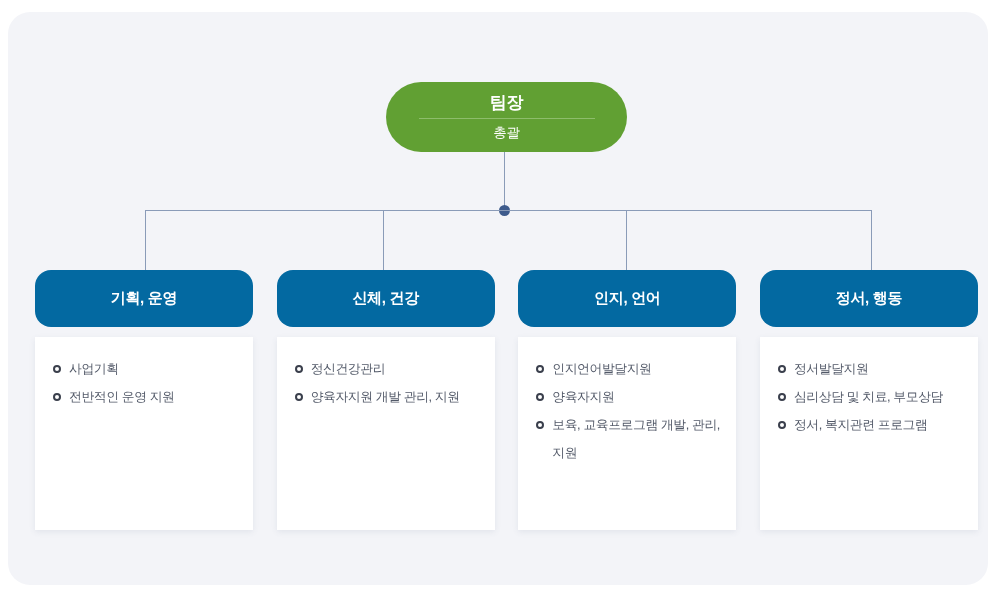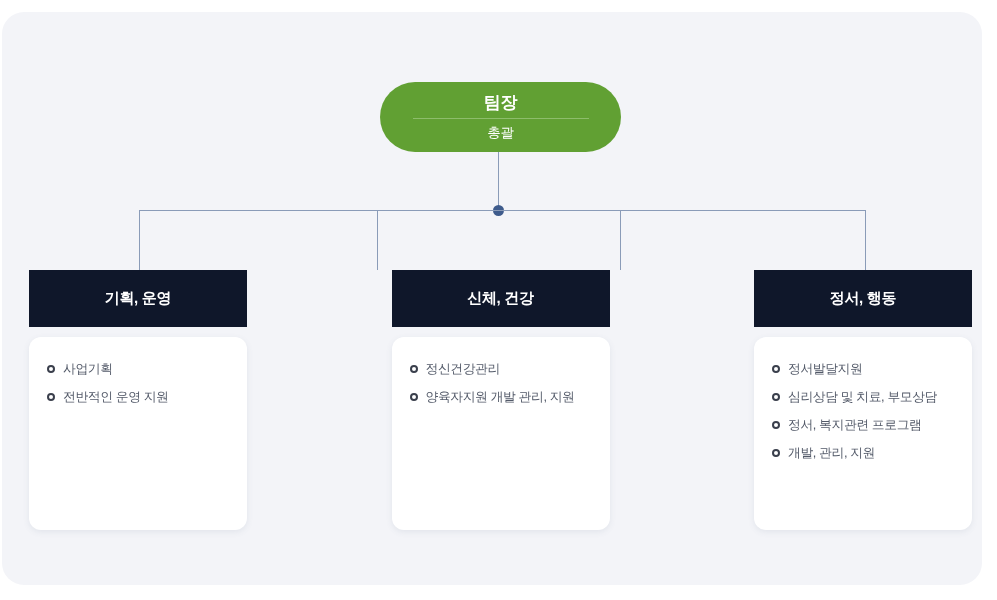--- a/index.html
+++ b/index.html
@@ -16,21 +16,21 @@
 
   .canvas {
     position: relative;
     width: 997px;
     height: 600px;
     background: #ffffff;
   }
 
   .panel {
     position: absolute;
-    left: 2px;
+    left: 8px;
     top: 12px;
     width: 980px;
     height: 573px;
     background: #f3f4f8;
     border-radius: 22px;
   }
 
   
   .root-node {
     position: absolute;
@@ -115,35 +115,35 @@
     display: flex;
     justify-content: space-between;
   }
   .column {
     width: 218px;
     display: flex;
     flex-direction: column;
   }
   .col-header {
     height: 57px;
-    background: #0f172a;
-    border-radius: 0;
+    background: #0369a1;
+    border-radius: 16px;
     color: #ffffff;
     font-size: 15px;
     font-weight: bold;
     letter-spacing: -0.3px;
     display: flex;
     align-items: center;
     justify-content: center;
   }
   .col-card {
     margin-top: 10px;
     height: 193px;
     background: #ffffff;
-    border-radius: 12px;
+    border-radius: 0;
     box-shadow: 0 2px 6px rgba(80, 95, 130, 0.10);
     box-sizing: border-box;
     padding: 18px 14px 14px 18px;
   }
   .item-list {
     list-style: none;
     margin: 0;
     padding: 0;
   }
   .item {
@@ -201,28 +201,37 @@
       <div class="column">
         <div class="col-header">신체, 건강</div>
         <div class="col-card">
           <ul class="item-list">
             <li class="item"><span class="bullet"></span><span>정신건강관리</span></li>
             <li class="item"><span class="bullet"></span><span>양육자지원 개발 관리, 지원</span></li>
           </ul>
         </div>
       </div>
 
+      <div class="column">
+        <div class="col-header">인지, 언어</div>
+        <div class="col-card">
+          <ul class="item-list">
+            <li class="item"><span class="bullet"></span><span>인지언어발달지원</span></li>
+            <li class="item"><span class="bullet"></span><span>양육자지원</span></li>
+            <li class="item"><span class="bullet"></span><span>보육, 교육프로그램 개발, 관리, 지원</span></li>
+          </ul>
+        </div>
+      </div>
 
       <div class="column">
         <div class="col-header">정서, 행동</div>
         <div class="col-card">
           <ul class="item-list">
             <li class="item"><span class="bullet"></span><span>정서발달지원</span></li>
             <li class="item"><span class="bullet"></span><span>심리상담 및 치료, 부모상담</span></li>
             <li class="item"><span class="bullet"></span><span>정서, 복지관련 프로그램</span></li>
-            <li class="item"><span class="bullet"></span><span>개발, 관리, 지원</span></li>
           </ul>
         </div>
       </div>
 
     </div>
   </div>
 </div>
 
 </body></html>

